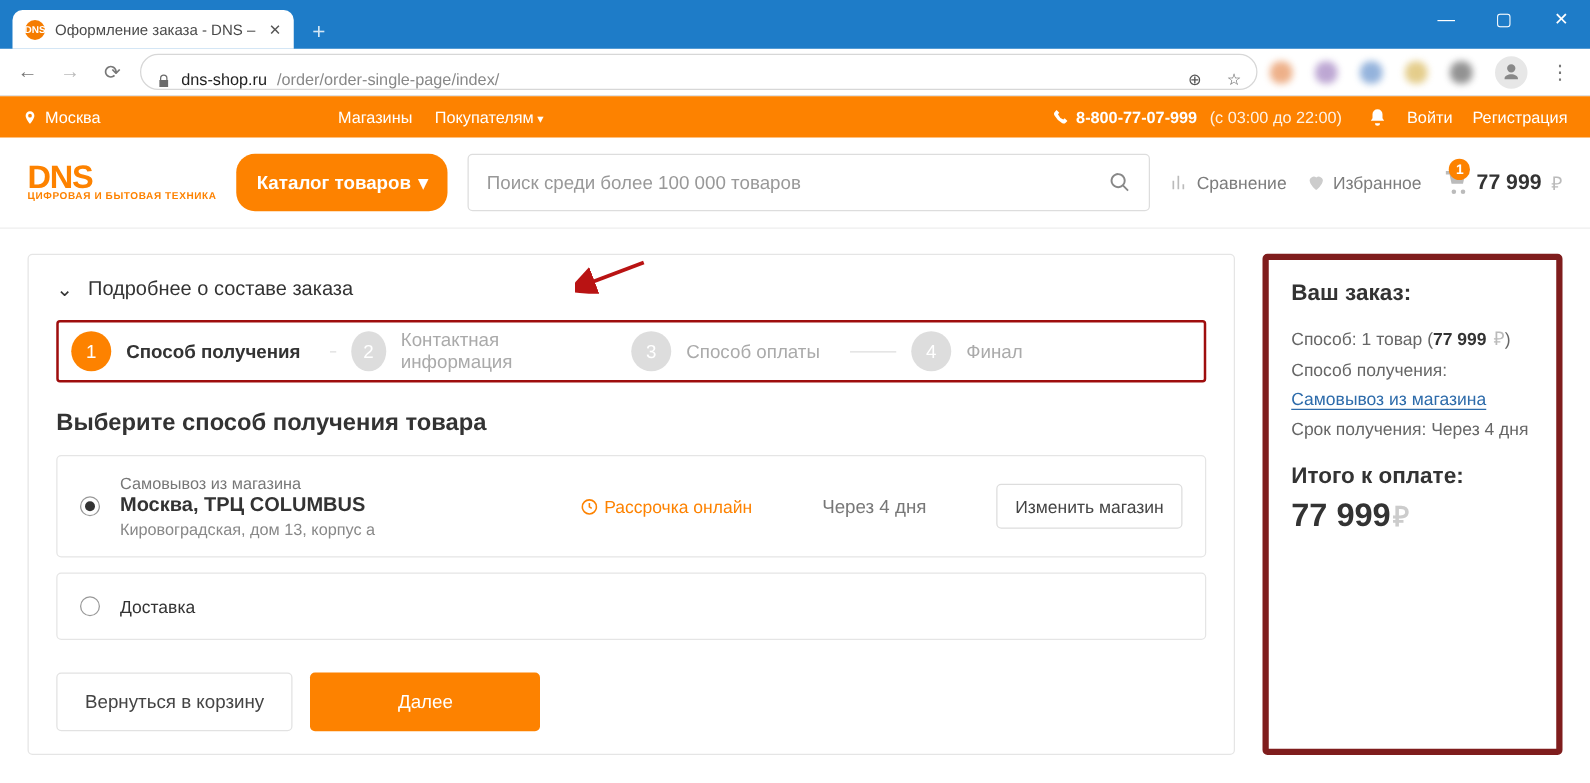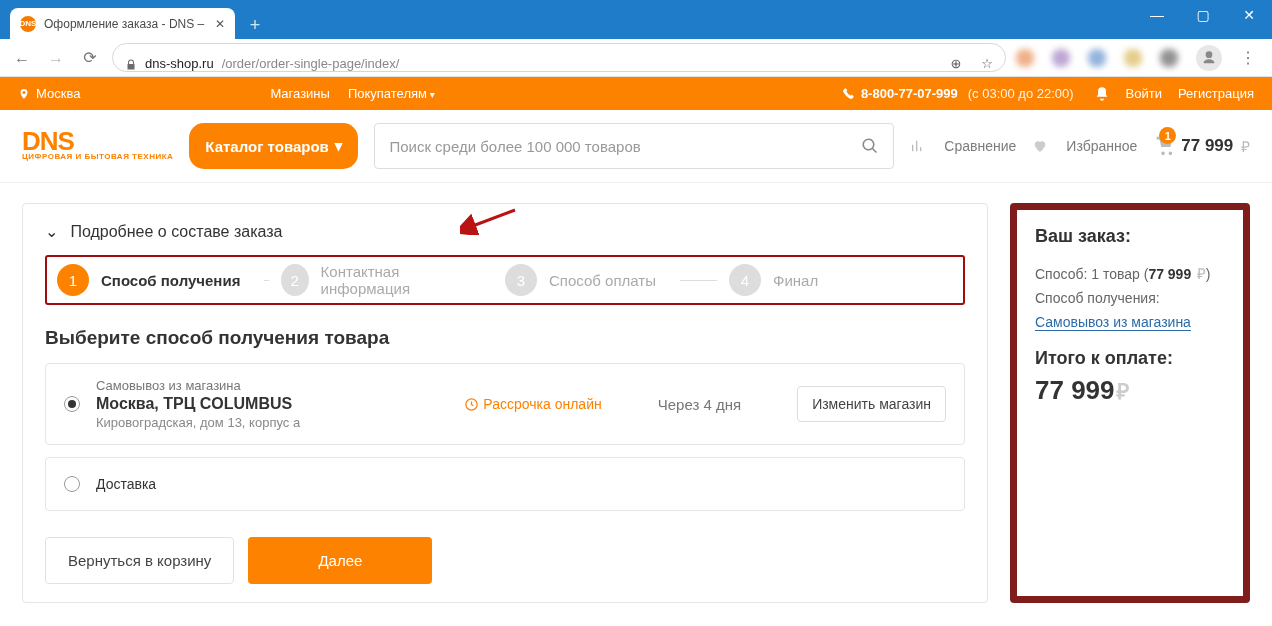--- a/index.html
+++ b/index.html
@@ -33,29 +33,29 @@
   .topbar .hours{opacity:.9;margin-left:4px}
   .topbar .links{display:flex;align-items:center;gap:16px;margin-left:20px}
   .dropcaret::after{content:" ▾";font-size:10px}
   
   .header{height:73px;display:flex;align-items:center;padding:0 22px;gap:16px;border-bottom:1px solid #eee}
   .logo{color:#fd8200;font-weight:900;font-size:26px;letter-spacing:-1px;line-height:.8}
   .logo .sub{display:block;font-size:8px;font-weight:700;letter-spacing:.5px;margin-top:2px;text-align:center}
   .catalog-btn{background:#fd8200;color:#fff;height:46px;border-radius:15px;padding:0 16px;display:flex;align-items:center;gap:6px;font-size:15px;font-weight:600}
   .searchbox{flex:1;display:flex;align-items:center;height:46px;border:1px solid #ddd;border-radius:4px;padding:0 14px;color:#999;font-size:15px}
   .searchbox span{flex:1}
-  .hdr-link{color:#7c7c7c;font-size:14px;display:flex;align-items:center;gap:18px}
+  .hdr-link{color:#7c7c7c;font-size:14px;display:flex;align-items:center;gap:5px}
   .cart-wrap{display:flex;align-items:center;gap:6px;position:relative}
   .cart-badge{position:absolute;top:-8px;left:6px;background:#fd8200;color:#fff;border-radius:50%;width:17px;height:17px;font-size:11px;display:flex;align-items:center;justify-content:center;font-weight:bold}
   .cart-price{font-weight:700;font-size:17px;color:#333}
   .rub{color:#bbb;font-size:15px;margin-left:2px}
   
   .content{display:flex;gap:22px;padding:20px 22px}
   .main-col{flex:1;border:1px solid #e5e5e5;border-radius:4px;padding:18px 22px;position:relative}
-  .side-col{width:240px;border:7px solid #7f1d1d;border-radius:4px;padding:16px 18px}
+  .side-col{width:240px;border:5px solid #7f1d1d;border-radius:4px;padding:16px 18px}
   .expand-row{display:flex;align-items:center;gap:12px;font-size:16px;color:#333;margin-bottom:14px}
   
   .stepbar{border:2px solid #9e0d0d;border-radius:3px;padding:6px 10px;display:flex;align-items:center}
   .step{display:flex;align-items:center;gap:12px;flex:1}
   .step .num{width:32px;height:32px;border-radius:50%;background:#ddd;color:#fff;display:flex;align-items:center;justify-content:center;font-size:15px}
   .step.active .num{background:#fd8200}
   .step .lbl{color:#aaa;font-size:15px}
   .step.active .lbl{color:#333;font-weight:bold}
   .step .line{flex:1;height:1px;background:#ddd;margin:0 12px}
   .step:last-child .line{display:none}
@@ -268,18 +268,22 @@
 
   <div class="side-col">
     <h2>Ваш заказ:</h2>
     <div class="side-row">
       <span>Способ:</span>
       <span>1 товар</span>
       (<b>77 999</b> <span class="rub">₽</span>)
     </div>
     <div class="side-row">Способ получения:</div>
     <div class="side-row"><span class="side-link">Самовывоз из магазина</span></div>
+    <div class="side-row">
+      <span>Срок получения:</span>
+      <span>Через 4 дня</span>
+    </div>
     <div class="side-total-l">Итого к оплате:</div>
     <div class="side-total-v">
       <span>77 999</span><span class="rub">₽</span>
     </div>
   </div>
 </div>
 
 </body></html>

